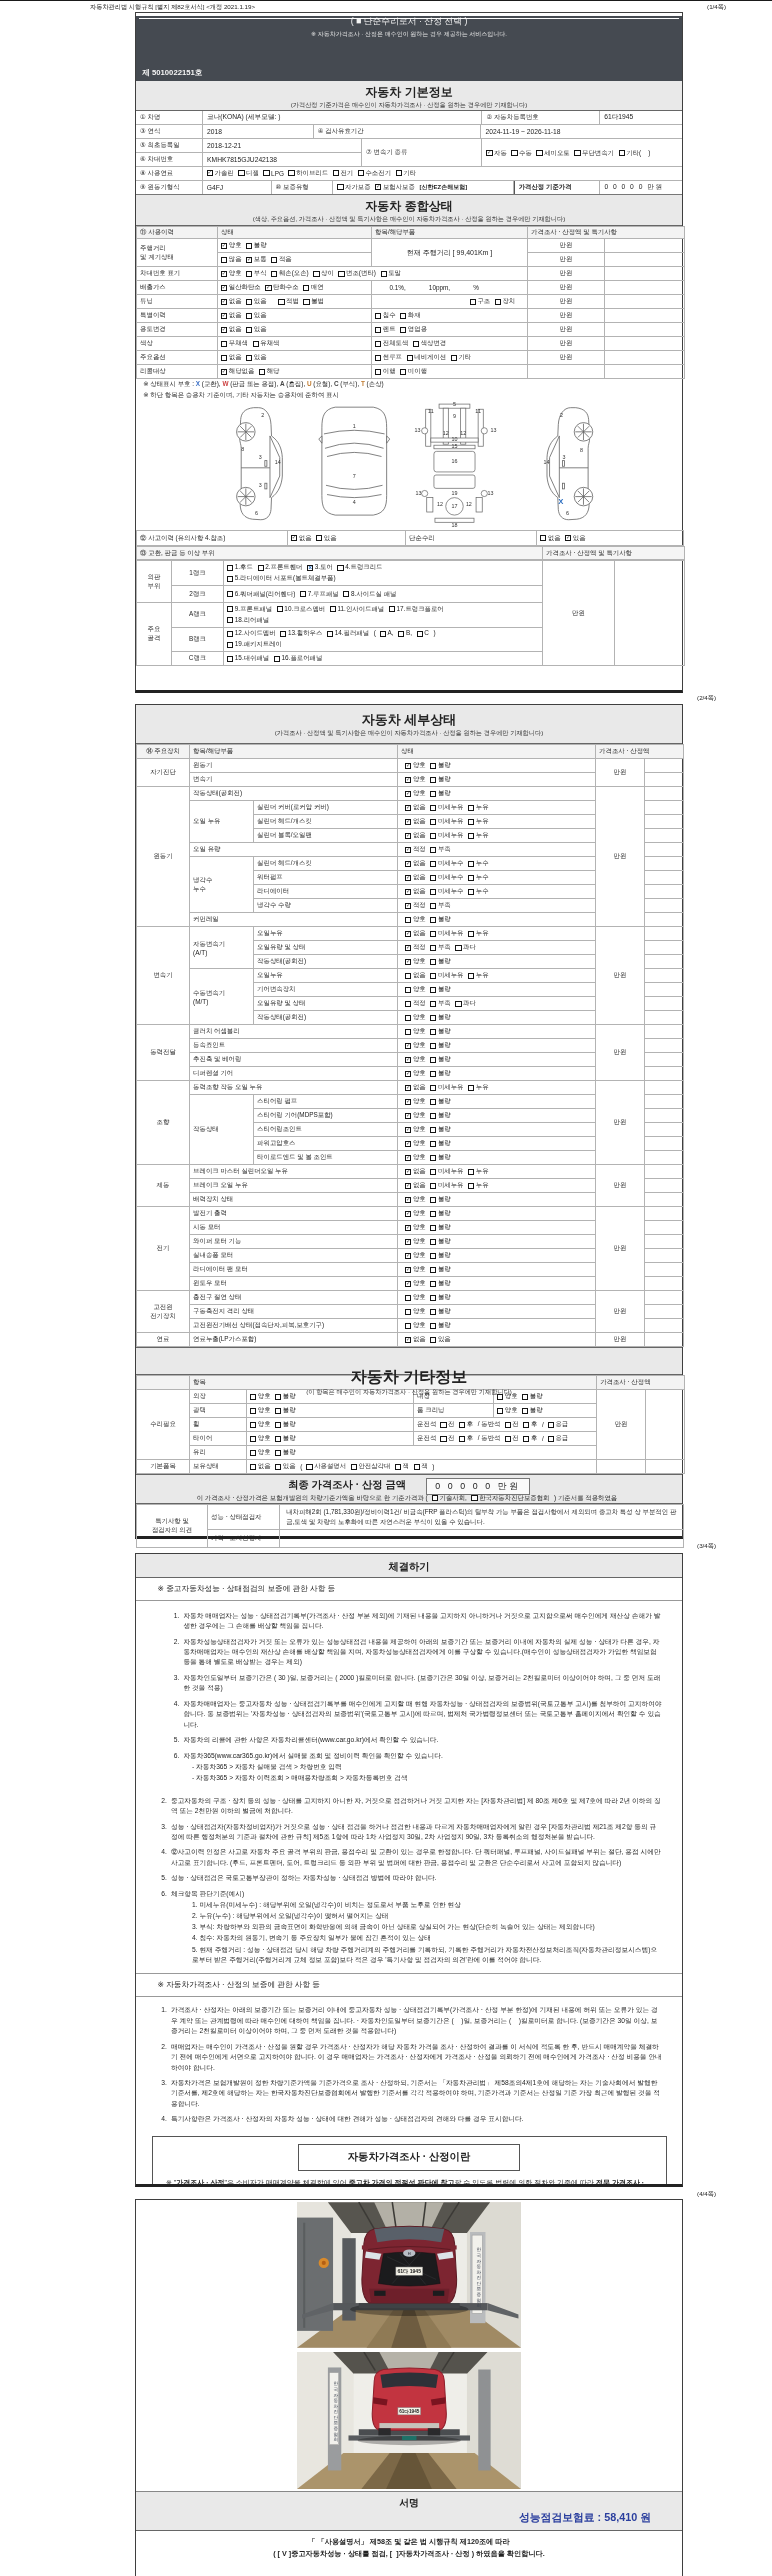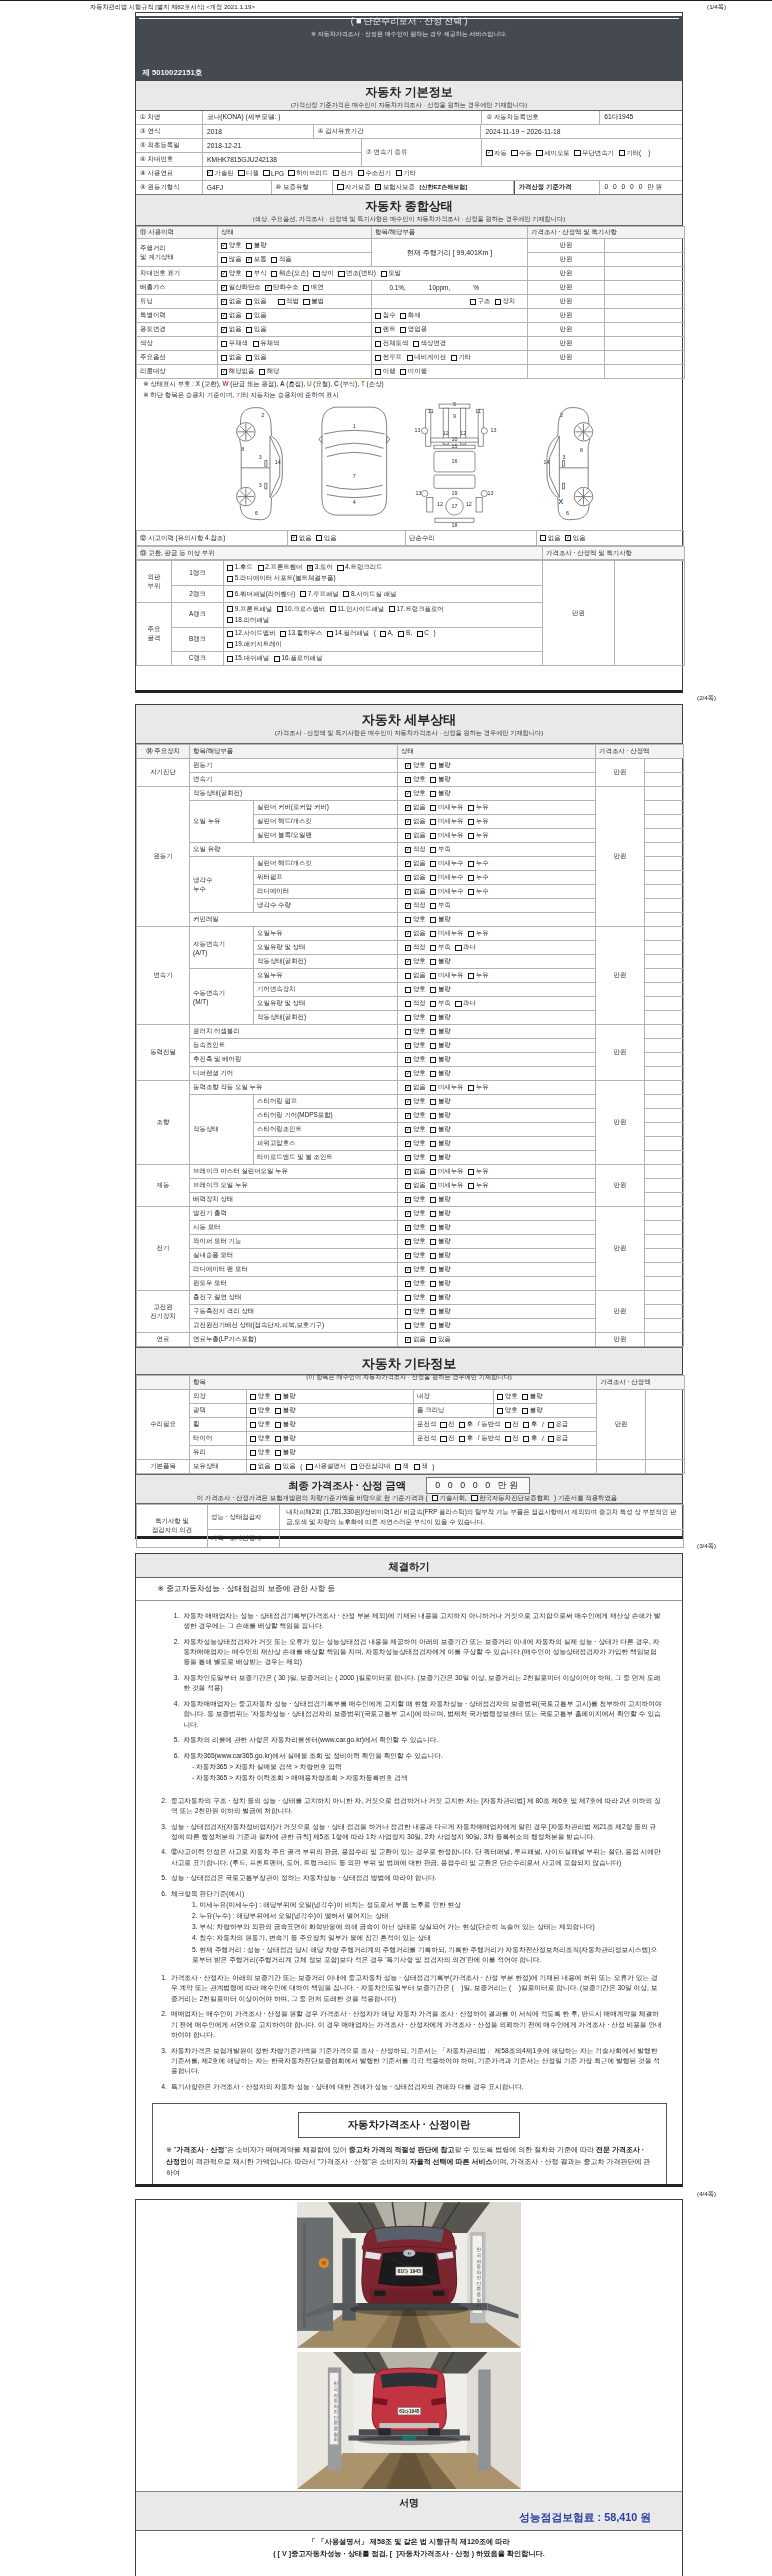--- a/index.html
+++ b/index.html
@@ -1175,21 +1175,21 @@
                   <span class="bx"></span>
                   <span>있음</span>
                 </span></span></td>
             <td class="cen" rowspan="1" style="border-top:0.5px solid #777">만원</td>
             <td style="border-top:0.5px solid #777"></td>
           </tr>
         </tbody>
     </table>
 
     <div class="band" style="height:28px;border-top:0.5px solid #666">
-      <div class="bt" style="font-size:13px;padding-top:7px">자동차 기타정보</div>
+      <div class="bt" style="font-size:16px;padding-top:19px">자동차 기타정보</div>
       <div class="bs">(이 항목은 매수인이 자동차가격조사 · 산정을 원하는 경우에만 기재합니다)</div>
     </div>
     <table class="grid" style="border-top:none">
       <colgroup>
           <col style="width:53px">
           <col style="width:57px">
           <col style="width:167px">
           <col style="width:80px">
           <col style="width:103px">
           <col style="width:49px">
@@ -1324,21 +1324,21 @@
                 <span class="bx"></span>
                 <span>잭</span>
               </span><span class="optx">)</span></td>
         <td style="border-top:0.5px solid #777"></td>
         <td style="border-top:0.5px solid #777"></td>
       </tr>
     </tbody>
       </table>
 
     <div class="band" style="height:30px;border-top:0.5px solid #666;position:relative">
-      <div style="display:flex;align-items:center;justify-content:center;gap:20px;height:17.5px;padding-top:3.1px">
+      <div style="display:flex;align-items:flex-start;justify-content:center;gap:20px;height:17.5px;padding-top:3.1px">
         <span style="font-size:10.3px;font-weight:700">최종 가격조사 · 산정 금액</span>
         <span style="font-size:8.8px;letter-spacing:2.6px;background:#fafafa;border:0.5px solid #777;padding:1.5px 8.2px">0 0 0 0 0 만원</span>
       </div>
       <div style="font-size:6.2px;margin-top:1px"><span class="optx">이 가격조사 · 산정가격은 보험개발원의 차량기준가액을 바탕으로 한 기준가격과 (</span><span class="cb">
             <span class="bx"></span>
             <span>기술사회,</span>
           </span><span class="cb">
             <span class="bx"></span>
             <span>한국자동차진단보증협회</span>
           </span><span class="optx">) 기준서를 적용하였음</span></div>
@@ -1418,20 +1418,21 @@
         <div class="nitem outer">
           <span class="nnum">6.</span>
           <span class="ntext">체크항목 판단기준(예시)</span>
         </div>
         <div class="nsub">1.  미세누유(미세누수) : 해당부위에 오일(냉각수)이 비치는 정도로서 부품 노후로 인한 현상</div>
         <div class="nsub">2.  누유(누수) : 해당부위에서 오일(냉각수)이 맺혀서 떨어지는 상태</div>
         <div class="nsub">3.  부식: 차량하부와 외판의 금속표면이 화학반응에 의해 금속이 아닌 상태로 상실되어 가는 현상(단순히 녹슬어 있는 상태는 제외합니다)</div>
         <div class="nsub">4.  침수: 자동차의 원동기, 변속기 등 주요장치 일부가 물에 잠긴 흔적이 있는 상태</div>
         <div class="nsub">5.  현재 주행거리 : 성능 · 상태점검 당시 해당 차량 주행거리계의 주행거리를 기록하되, 기록한 주행거리가 자동차전산정보처리조직(자동차관리정보시스템)으로부터 받은 주행거리(주행거리계 교체 정보 포함)보다 적은 경우 '특기사항 및 점검자의 의견'란에 이를 적어야 합니다.</div>
       </div>
+    <div class="nsec">※ 자동차가격조사 · 산정의 보증에 관한 사항 등</div>
     <div id="notice-list3" style="padding-top:3.1px">
         <div class="nitem outer">
           <span class="nnum">1.</span>
           <span class="ntext">가격조사 · 산정자는 아래의 보증기간 또는 보증거리 이내에 중고자동차 성능 · 상태점검기록부(가격조사 · 산정 부분 한정)에 기재된 내용에 허위 또는 오류가 있는 경우 계약 또는 관계법령에 따라 매수인에 대하여 책임을 집니다.  · 자동차인도일부터 보증기간은 (&nbsp;&nbsp;&nbsp;&nbsp;)일, 보증거리는 (&nbsp;&nbsp;&nbsp;&nbsp;)킬로미터로 합니다. (보증기간은 30일 이상, 보증거리는 2천킬로미터 이상이어야 하며, 그 중 먼저 도래한 것을 적용합니다)</span>
         </div>
         <div class="nitem outer">
           <span class="nnum">2.</span>
           <span class="ntext">매매업자는 매수인이 가격조사 · 산정을 원할 경우 가격조사 · 산정자가 해당 자동차 가격을 조사 · 산정하여 결과를 이 서식에 적도록 한 후, 반드시 매매계약을 체결하기 전에 매수인에게 서면으로 고지하여야 합니다. 이 경우 매매업자는 가격조사 · 산정자에게 가격조사 · 산정을 의뢰하기 전에 매수인에게 가격조사 · 산정 비용을 안내하여야 합니다.</span>
         </div>
         <div class="nitem outer">

